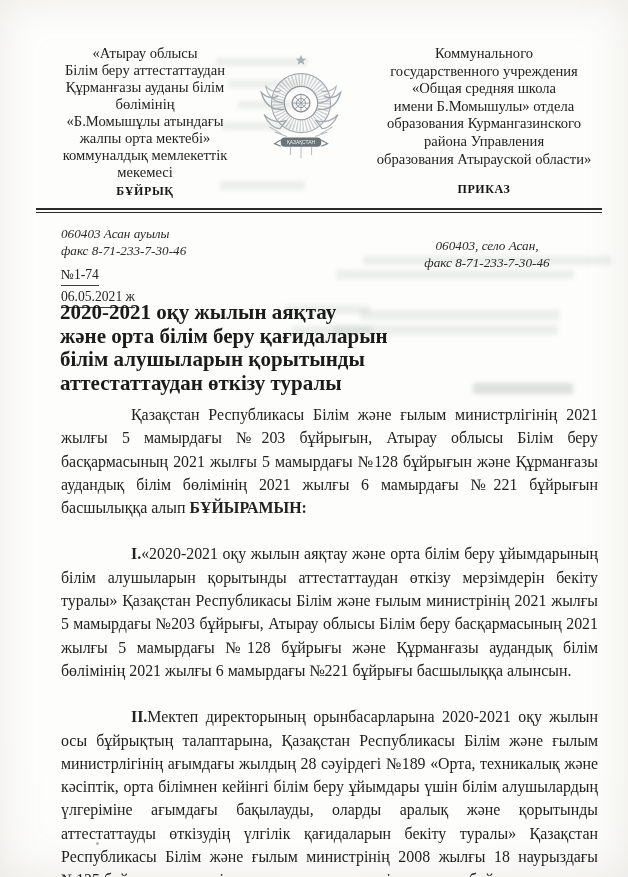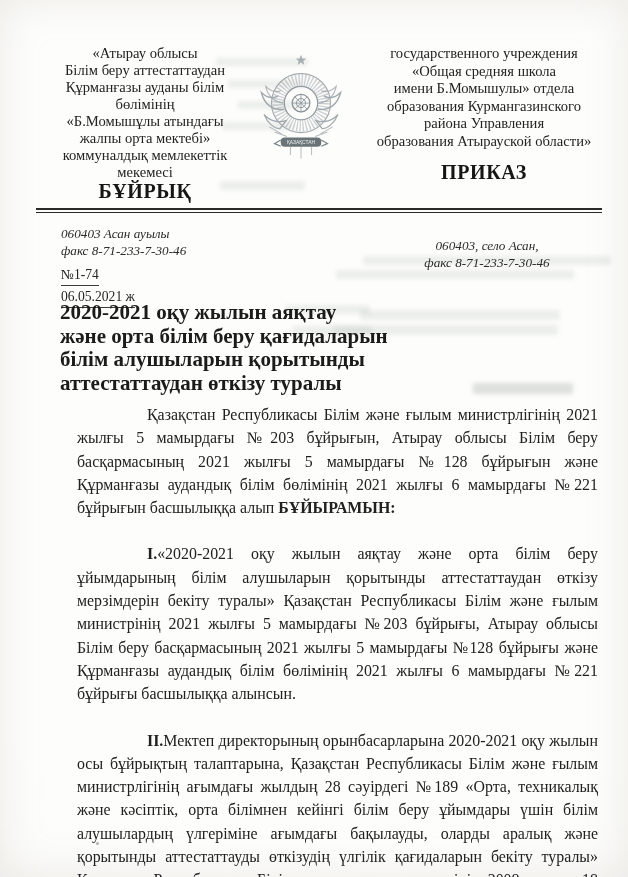--- a/index.html
+++ b/index.html
@@ -16,21 +16,21 @@
   
   .hdr-left{
     position:absolute;left:36px;top:45px;width:218px;
     text-align:center;font-size:14.6px;line-height:17px;color:#232323;
   }
   .hdr-right{
     position:absolute;left:351px;top:45px;width:266px;
     text-align:center;font-size:14.6px;line-height:17.6px;color:#232323;
   }
   .order-word{
-    display:block;font-weight:bold;font-size:20px;letter-spacing:0.6px;margin-top:2px;color:#161616;
+    display:block;font-weight:bold;font-size:12px;letter-spacing:0.6px;margin-top:2px;color:#161616;
   }
   .hdr-right .order-word{margin-top:13px;}
   .hdr-line{display:block;}
   
   .emblem{position:absolute;left:257px;top:52px;width:88px;height:118px;opacity:0.92;}
   
   .rule{
     position:absolute;left:36px;top:208px;width:566px;height:2.4px;
     border-top:2.6px solid #2a2a2a;border-bottom:1.2px solid #2a2a2a;
   }
@@ -50,21 +50,21 @@
   .subject{
     position:absolute;left:60px;top:301px;width:340px;
     font-weight:bold;font-size:21px;line-height:23.6px;color:#1b1b1b;
   }
   .subject span{display:block;}
   
   .body-text{
     position:absolute;left:61px;top:403px;width:537px;
     font-size:15.9px;line-height:23.3px;text-align:justify;color:#212121;
   }
-  .body-text p{margin:0 0 23px 16px;text-indent:70px;}
+  .body-text p{margin:0 0 23px 0;text-indent:70px;}
   .body-text b{font-weight:bold;}
   
   .ghost{position:absolute;background:rgba(138,155,148,0.15);filter:blur(2.3px);border-radius:2px;}
   .ghost-dark{position:absolute;background:rgba(96,110,104,0.20);filter:blur(2px);border-radius:2px;}
   .speck{position:absolute;width:3px;height:3px;border-radius:50%;background:rgba(40,40,40,0.35);filter:blur(0.4px);}
 </style>
 </head>
 <body>
 
 <div class="page">
@@ -122,20 +122,21 @@
         <rect x="27" y="96" width="46" height="10.5" rx="4.5" fill="#5e686d" stroke="none"></rect>
         <path d="M27 99 L20 103 L27 106 M73 99 L80 103 L73 106" stroke-width="1.4" stroke="#6c767b"></path>
         <text x="50" y="104" font-size="5.6" text-anchor="middle" fill="#eef1f2" stroke="none" font-family="Liberation Sans, sans-serif">ҚАЗАҚСТАН</text>
 
         <path d="M38 107 L38 116 M50 107 L50 120 M62 107 L62 116" stroke-width="1.1" opacity="0.8"></path>
       </g>
     </svg>
   </div>
 
   <div class="hdr-right">
+    <span class="hdr-line">Коммунального</span>
     <span class="hdr-line">государственного учреждения</span>
     <span class="hdr-line">«Общая средняя школа</span>
     <span class="hdr-line">имени Б.Момышулы» отдела</span>
     <span class="hdr-line">образования Курмангазинского</span>
     <span class="hdr-line">района Управления</span>
     <span class="hdr-line">образования Атырауской области»</span>
     <span class="order-word">ПРИКАЗ</span>
   </div>
 
   <div class="rule"></div>

